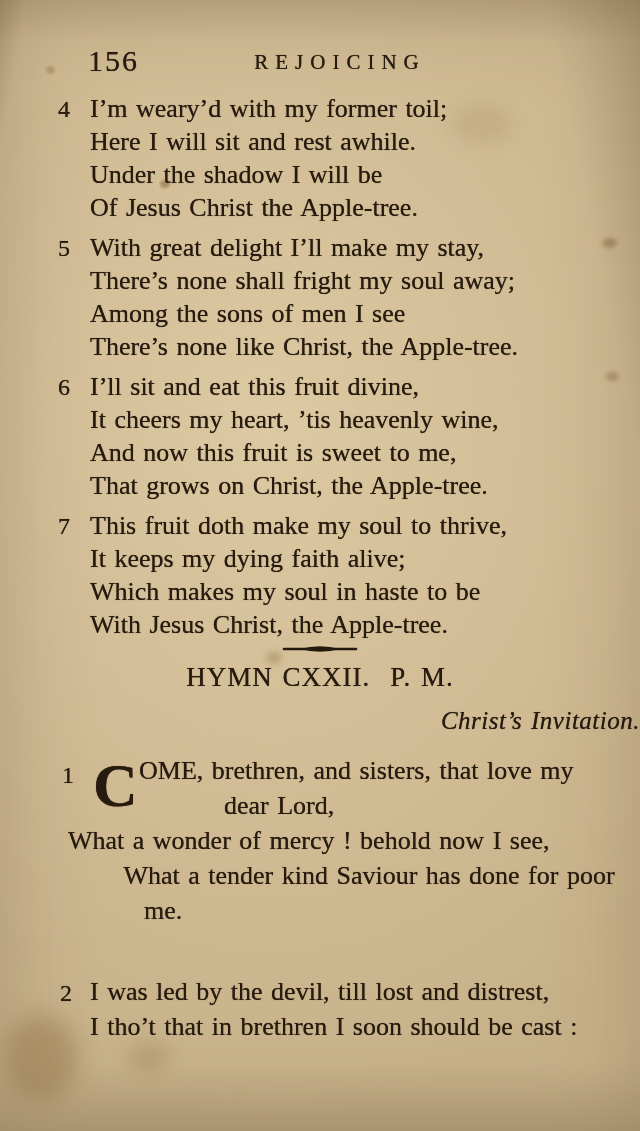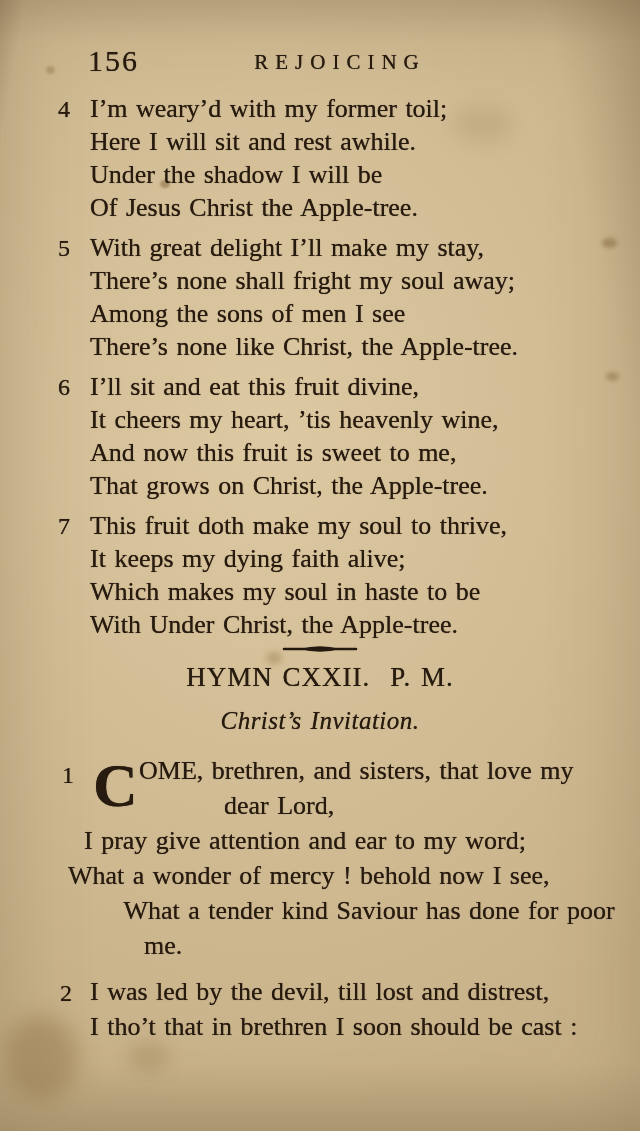--- a/index.html
+++ b/index.html
@@ -34,21 +34,21 @@
 
   .prev-verses { position:absolute; top:92px; left:0; right:0; }
   .verse { position:relative; padding-left:90px; font-size:26px; line-height:33px; margin-bottom:7px; }
   .verse .num { position:absolute; left:58px; top:1px; font-size:24px; }
   .vline { white-space:nowrap; }
 
   .divider { position:absolute; top:641px; left:0; right:0; text-align:center; }
 
   .hymn-heading { position:absolute; top:662px; left:0; right:0; text-align:center; font-size:27px; letter-spacing:1px; }
   .hymn-heading .meter { margin-left:20px; }
-  .hymn-subtitle { position:absolute; top:707px; left:0; right:0; text-align:center;
+  .hymn-subtitle { position:absolute; top:707px; left:0; right:0; text-align:right;
                    font-size:25px; font-style:italic; letter-spacing:0.5px; }
 
   .hymn-verse1 { position:absolute; top:753px; left:0; right:0; font-size:26px; line-height:35px; }
   .hymn-verse1 .num { position:absolute; left:62px; top:5px; font-size:24px; }
   .drop-cap { position:absolute; left:93px; top:3px; font-size:62px; line-height:58px; font-weight:bold; }
   .i1 { padding-left:115px;margin-left:24px; }
   .i2 { padding-left:224px; }
   .i3 { padding-left:84px; }
   .i4 { padding-left:68px; }
   .i5 { padding-left:98px;text-align:center; }
@@ -99,21 +99,21 @@
     <div class="vline">It cheers my heart, ’tis heavenly wine,</div>
     <div class="vline">And now this fruit is sweet to me,</div>
     <div class="vline">That grows on Christ, the Apple-tree.</div>
   </div>
 
   <div class="verse">
     <span class="num">7</span>
     <div class="vline">This fruit doth make my soul to thrive,</div>
     <div class="vline">It keeps my dying faith alive;</div>
     <div class="vline">Which makes my soul in haste to be</div>
-    <div class="vline">With Under Christ, the Apple-tree.</div>
+    <div class="vline">With Jesus Christ, the Apple-tree.</div>
   </div>
 
 </div>
 
 <div class="divider">
   <svg width="78" height="12" viewBox="0 0 78 12">
     <path d="M3 6 H75" stroke="#241a10" stroke-width="2.6" stroke-linecap="round"></path>
     <path d="M19 6 Q39 0.5 59 6 Q39 11.5 19 6 Z" fill="#241a10"></path>
   </svg>
 </div>
@@ -122,21 +122,20 @@
   <span>HYMN CXXII.</span><span class="meter">P. M.</span>
 </div>
 
 <div class="hymn-subtitle">Christ’s Invitation.</div>
 
 <div class="hymn-verse1">
   <span class="num">1</span>
   <span class="drop-cap">C</span>
   <div class="vline i1">OME, brethren, and sisters, that love my</div>
   <div class="vline i2">dear Lord,</div>
-  <div class="vline i3">I pray give attention and ear to my word;</div>
   <div class="vline i4">What a wonder of mercy ! behold now I see,</div>
   <div class="vline i5">What a tender kind Saviour has done for poor</div>
   <div class="vline i6">me.</div>
 </div>
 
 <div class="hymn-verse2">
   <span class="num">2</span>
   <div class="vline">I was led by the devil, till lost and distrest,</div>
   <div class="vline">I tho’t that in brethren I soon should be cast :</div>
 </div>

